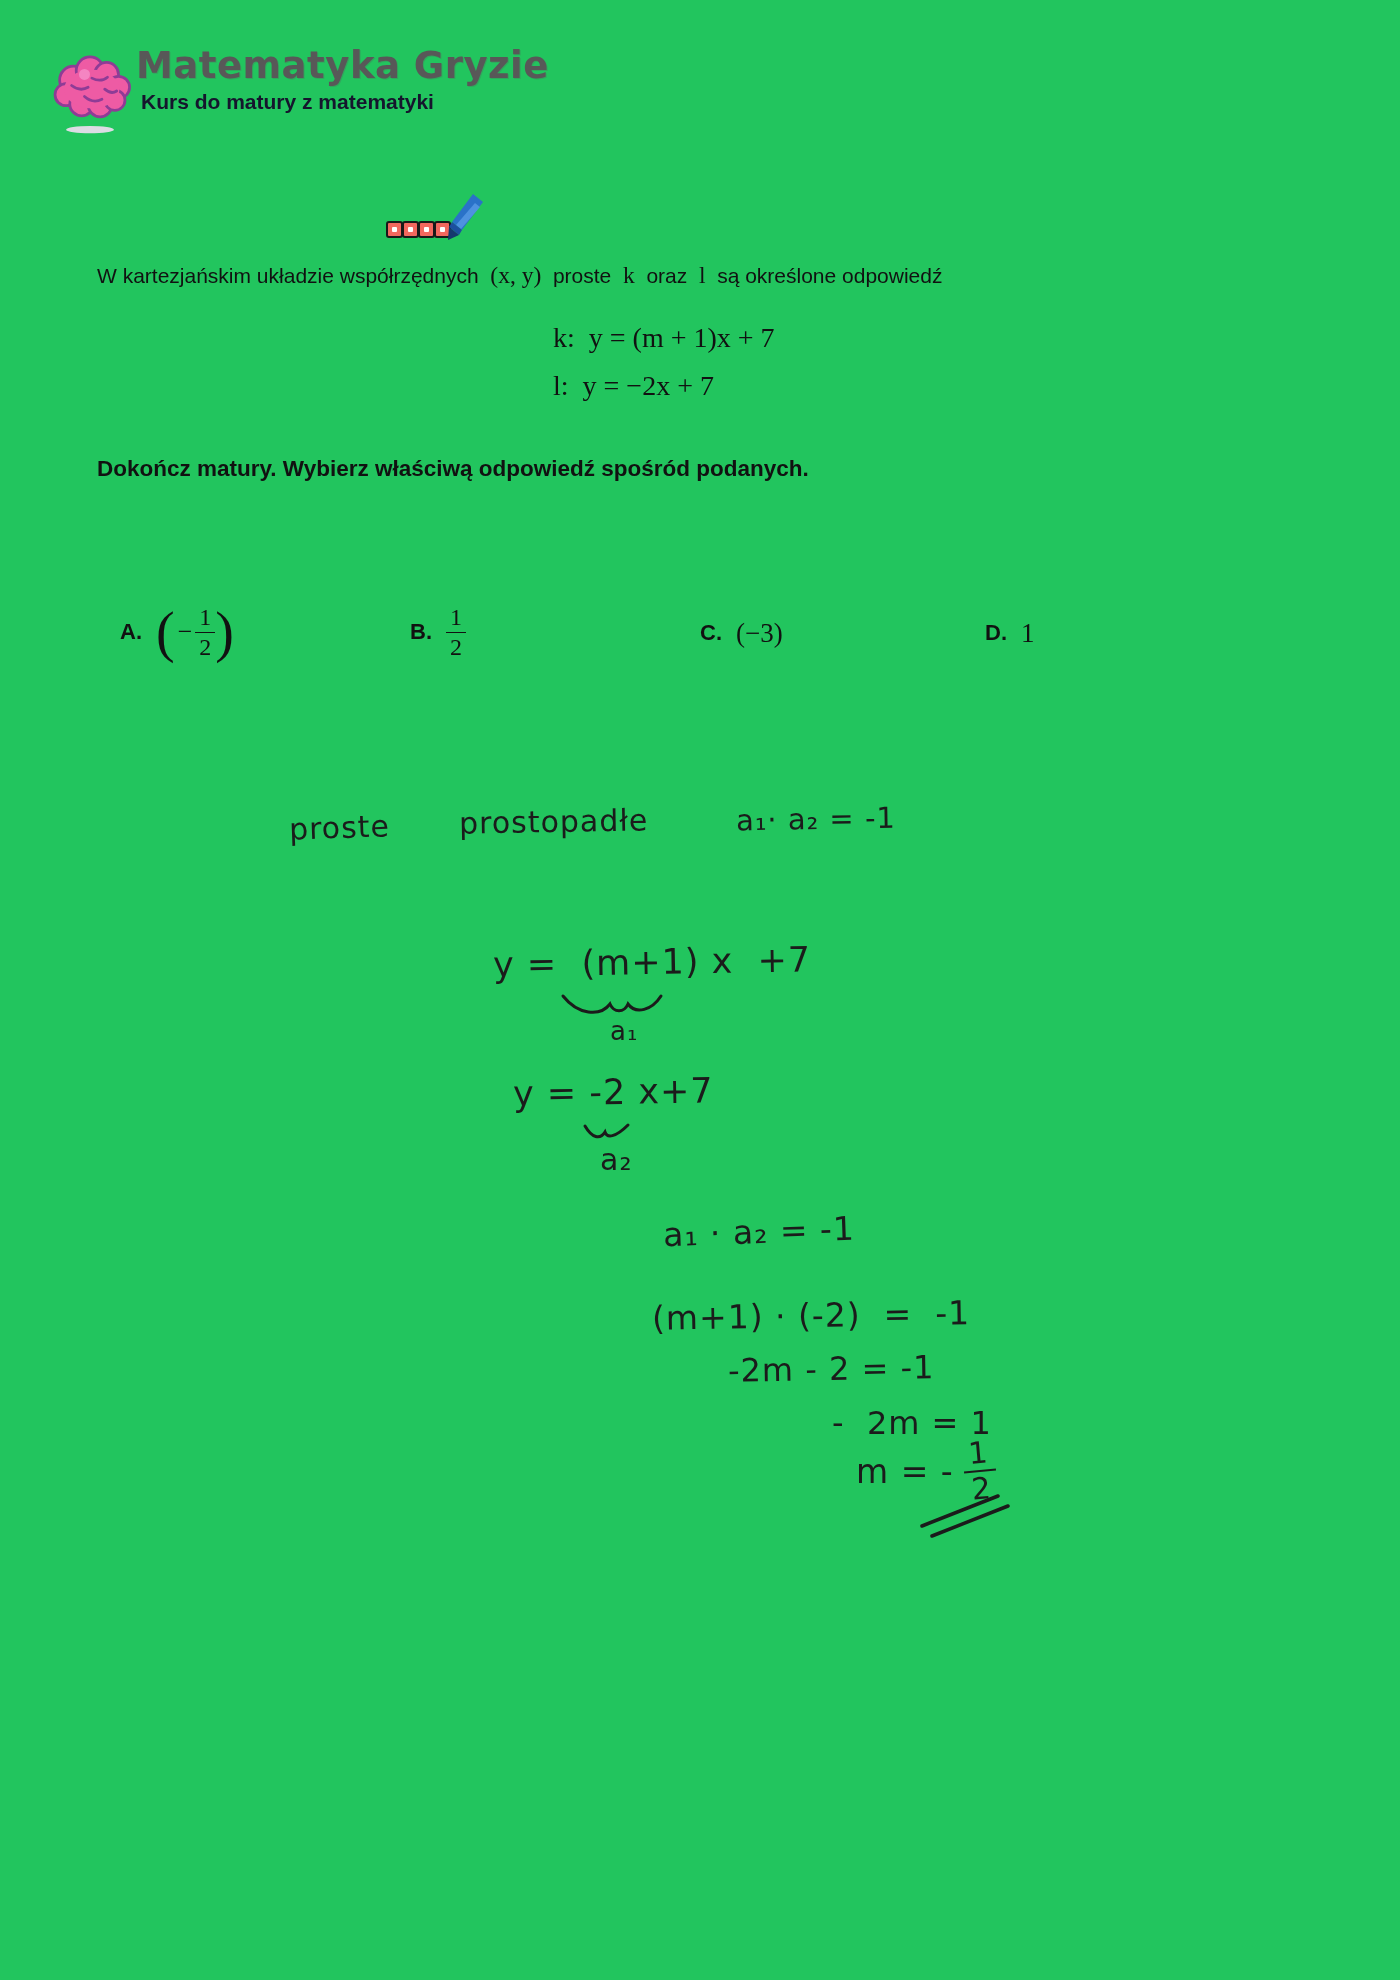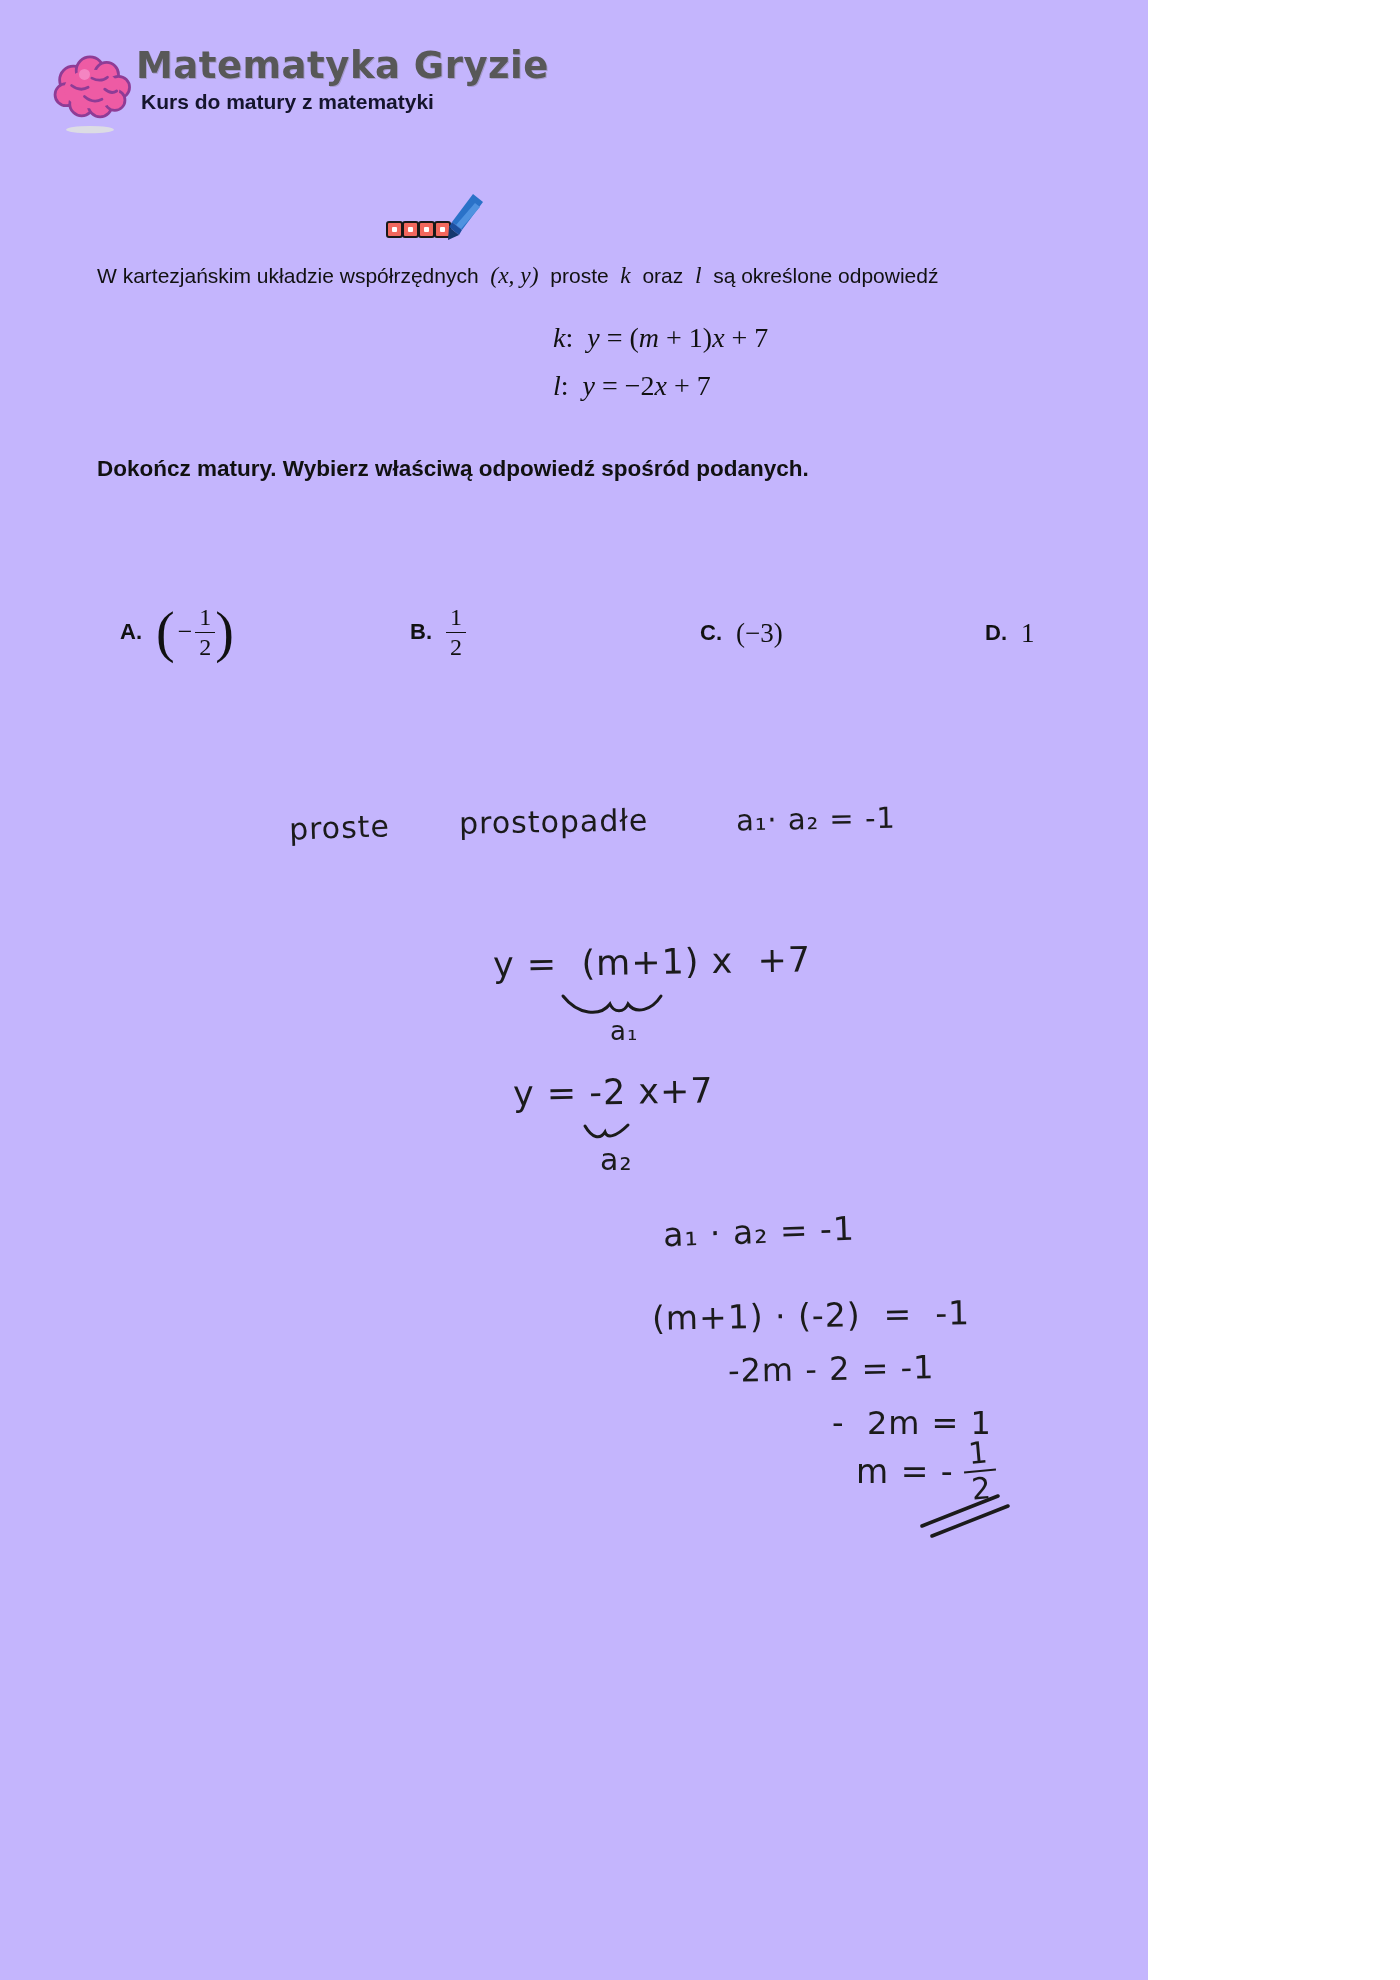--- a/index.html
+++ b/index.html
@@ -1,35 +1,35 @@
 <!DOCTYPE html>
 <html lang="pl"><head>
 <meta charset="utf-8">
 <style>
   html,body{margin:0;padding:0;background:#ffffff;}
-  .page{position:relative;width:1148px;height:1980px;background:#c4b5fd;overflow:hidden;
+  .page{position:relative;width:1400px;height:1980px;background:#22c55e;overflow:hidden;
         font-family:"Liberation Sans",sans-serif;color:#111;}
   .abs{position:absolute;}
 
   
   .brand{left:136px;top:44px;font-family:"DejaVu Sans",sans-serif;font-size:37px;font-weight:bold;
          color:#585858;letter-spacing:.5px;text-shadow:1px 1px 0 rgba(90,90,90,.28);}
   .subtitle{left:141px;top:90px;font-size:21px;font-weight:bold;color:#15152d;}
 
   
   .banner{left:116px;top:211px;width:1162px;height:38px;background:#cbb5e5;}
   .banner-title{position:absolute;left:9px;top:0;font-size:26px;font-weight:bold;line-height:38px;color:#0d0d0d;}
   .squares{left:386px;top:221px;display:flex;}
   .sq{width:13px;height:13px;background:#f2685e;border:2px solid #191919;border-radius:3px;
       margin-right:-1px;position:relative;}
   .sq::after{content:"";position:absolute;left:4px;top:4px;width:5px;height:5px;background:#ffffff;border-radius:1px;}
 
   
   .intro{left:97px;top:260px;width:1020px;font-size:21px;white-space:pre-wrap;line-height:1.35;}
-  .seg-i{font-family:"Liberation Serif",serif;font-style:italic;font-size:1.12em;}
+  .seg-i{font-family:"Liberation Serif",serif;font-size:1.12em;}
   .equation{font-family:"Liberation Serif",serif;font-size:28px;white-space:pre;}
   .equation .seg-i{font-size:1em;}
   .eq-k{left:553px;top:312px;margin-top:10px;}
   .eq-l{left:553px;top:370px;}
   .instruction{left:97px;top:456px;font-size:22.5px;font-weight:bold;}
   .question{left:97px;top:538px;font-size:21px;white-space:pre-wrap;}
 
   
   .option{display:flex;align-items:center;}
   .opt-label{font-size:22px;font-weight:bold;margin-right:14px;}

